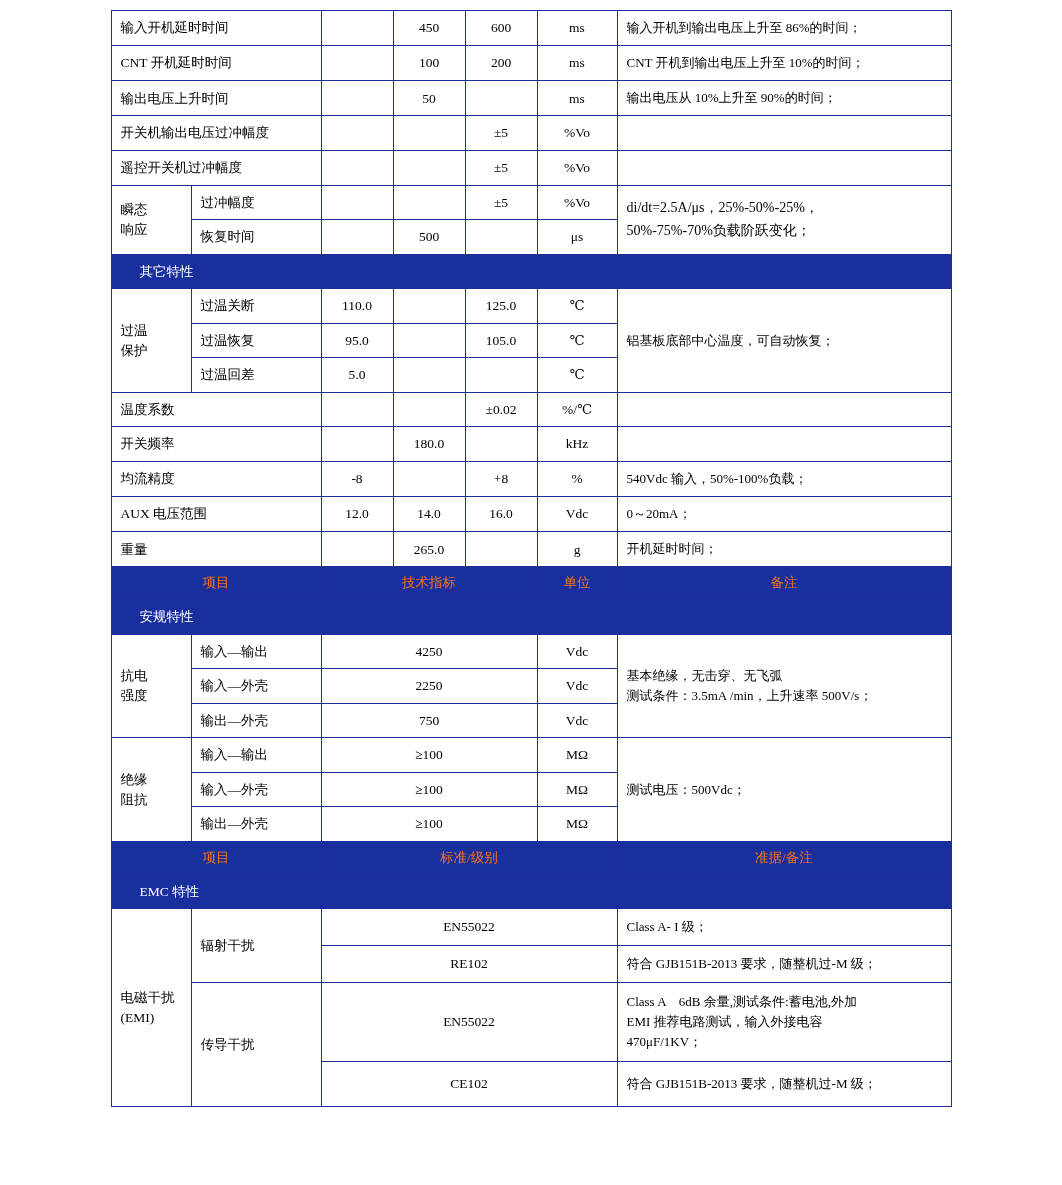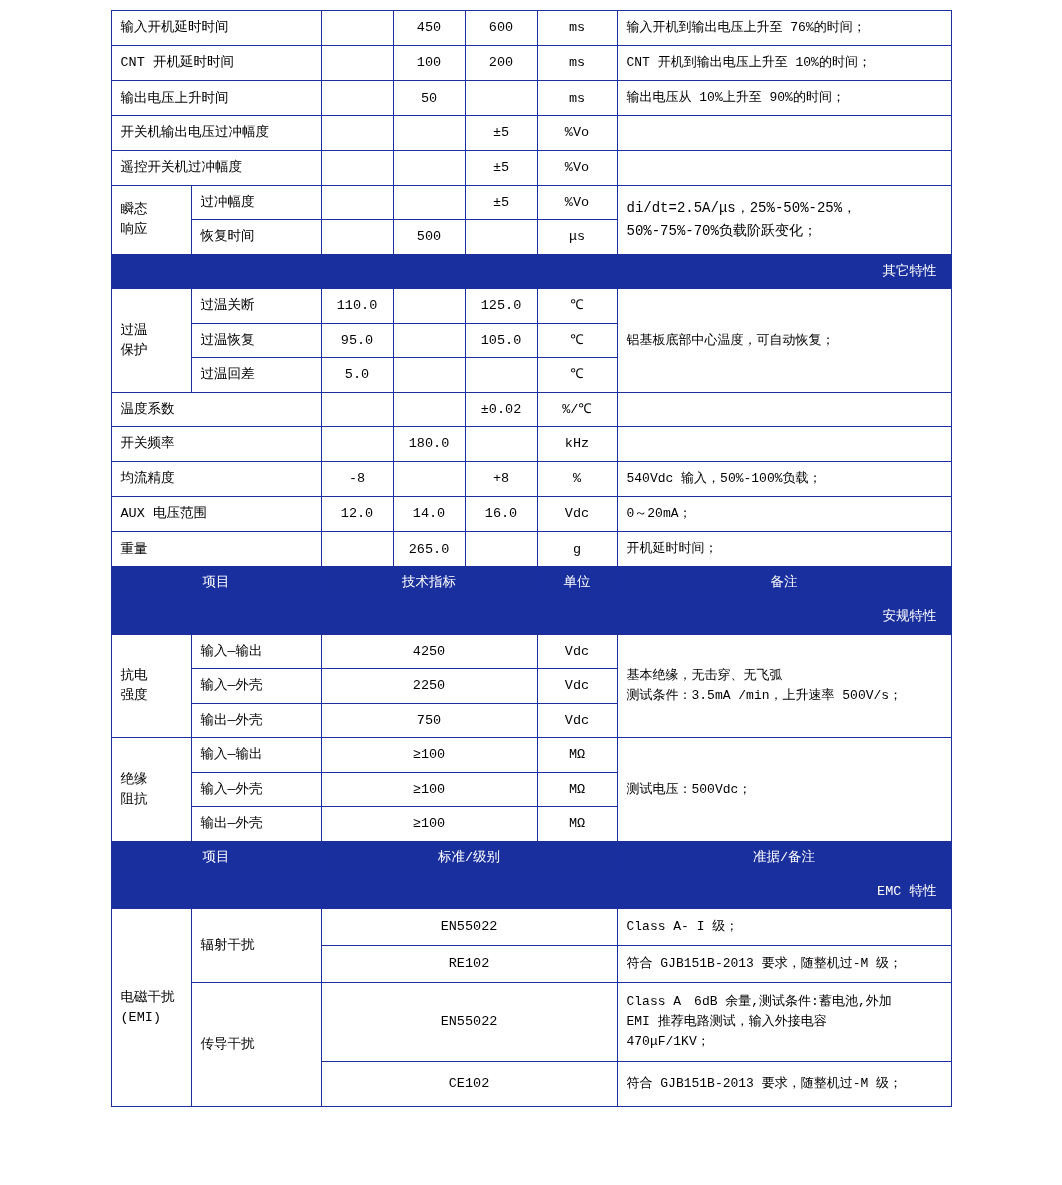--- a/index.html
+++ b/index.html
@@ -10,21 +10,20 @@
   body {
     width: 1062px;
     min-height: 1185px;
     font-family: "Liberation Serif", "DejaVu Serif", serif;
     color: #000000;
   }
   .page {
     width: 1062px;
     padding-top: 10px;
     box-sizing: border-box;
-    font-family: Liberation Mono, monospace;
   }
   table.spec {
     border-collapse: collapse;
     margin: 0 auto;
     width: 840px;
     table-layout: fixed;
   }
   table.spec td, table.spec th {
     border: 1px solid #1b2fa0;
     padding: 0;
@@ -42,27 +41,27 @@
 
   
   .sec-bar td {
     background: #1a2f9e;
     color: #ffffff;
     font-weight: bold;
     font-size: 15px;
     border: 1px solid #1a2f9e;
   }
   .sec-bar .cell {
-    padding: 7px 14px;
-    text-align: right;
+    padding: 7px 28px;
+    text-align: left;
   }
   
   .col-head td {
     background: #1a2f9e;
-    color: #ffffff;
+    color: #f97316;
     font-weight: bold;
     font-size: 14px;
     text-align: center;
     border: 1px solid #1a2f9e;
   }
   .col-head .cell {
     padding: 6px 4px;
   }
   .note {
     font-size: 13px;
@@ -106,21 +105,21 @@
         <td>
           <div class="cell c-center">450</div>
         </td>
         <td>
           <div class="cell c-center">600</div>
         </td>
         <td>
           <div class="cell c-center">ms</div>
         </td>
         <td>
-          <div class="cell c-left note">输入开机到输出电压上升至 76%的时间；</div>
+          <div class="cell c-left note">输入开机到输出电压上升至 86%的时间；</div>
         </td>
       </tr>
 
       <tr class="row-h">
         <td colspan="2">
           <div class="cell label-cell">CNT 开机延时时间</div>
         </td>
         <td>
           <div class="cell c-center"></div>
         </td>

